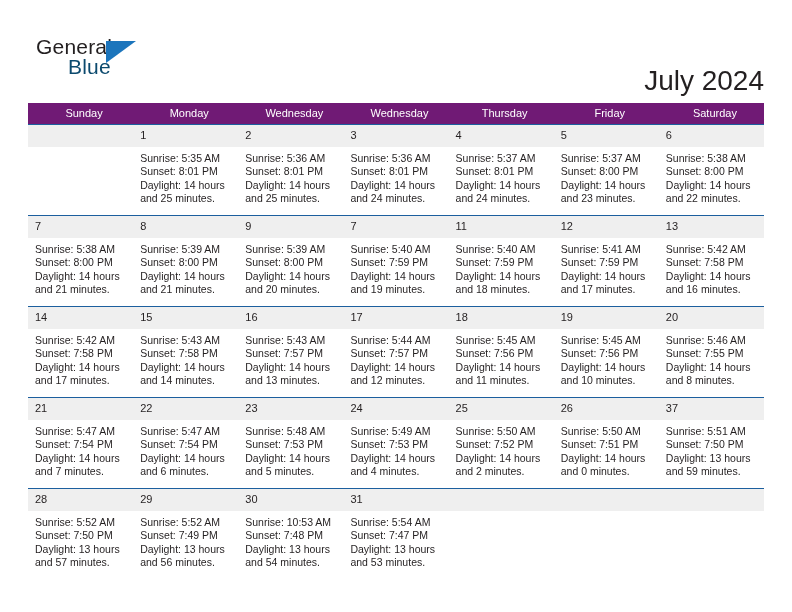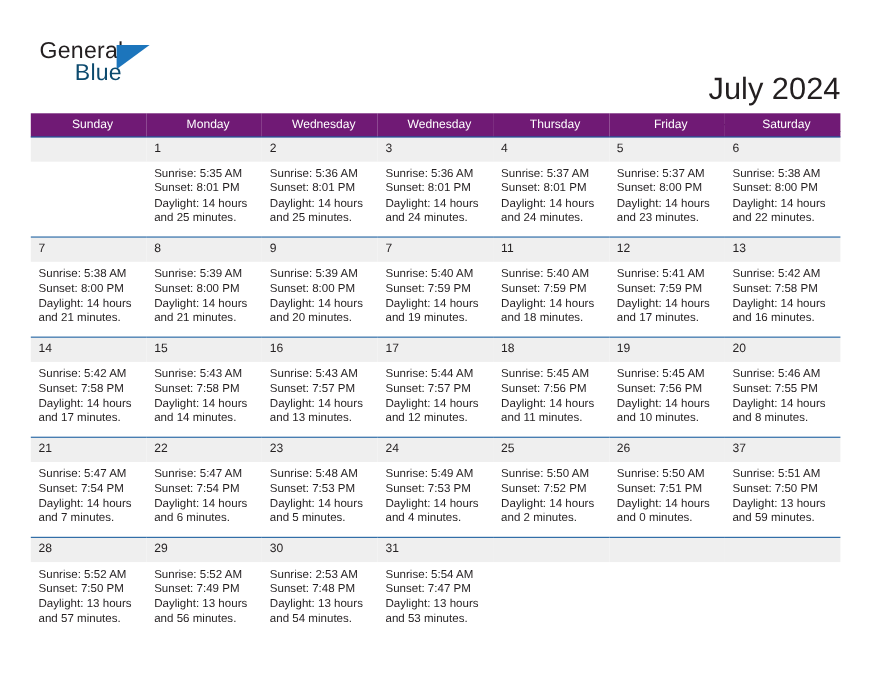--- a/index.html
+++ b/index.html
@@ -452,21 +452,21 @@
             <div class="cell-body">
               <div>Sunrise: 5:52 AM</div>
               <div>Sunset: 7:49 PM</div>
               <div>Daylight: 13 hours</div>
               <div>and 56 minutes.</div>
             </div>
           </td>
           <td>
             <div class="daynum">30</div>
             <div class="cell-body">
-              <div>Sunrise: 2:53 AM</div>
+              <div>Sunrise: 10:53 AM</div>
               <div>Sunset: 7:48 PM</div>
               <div>Daylight: 13 hours</div>
               <div>and 54 minutes.</div>
             </div>
           </td>
           <td>
             <div class="daynum">31</div>
             <div class="cell-body">
               <div>Sunrise: 5:54 AM</div>
               <div>Sunset: 7:47 PM</div>

